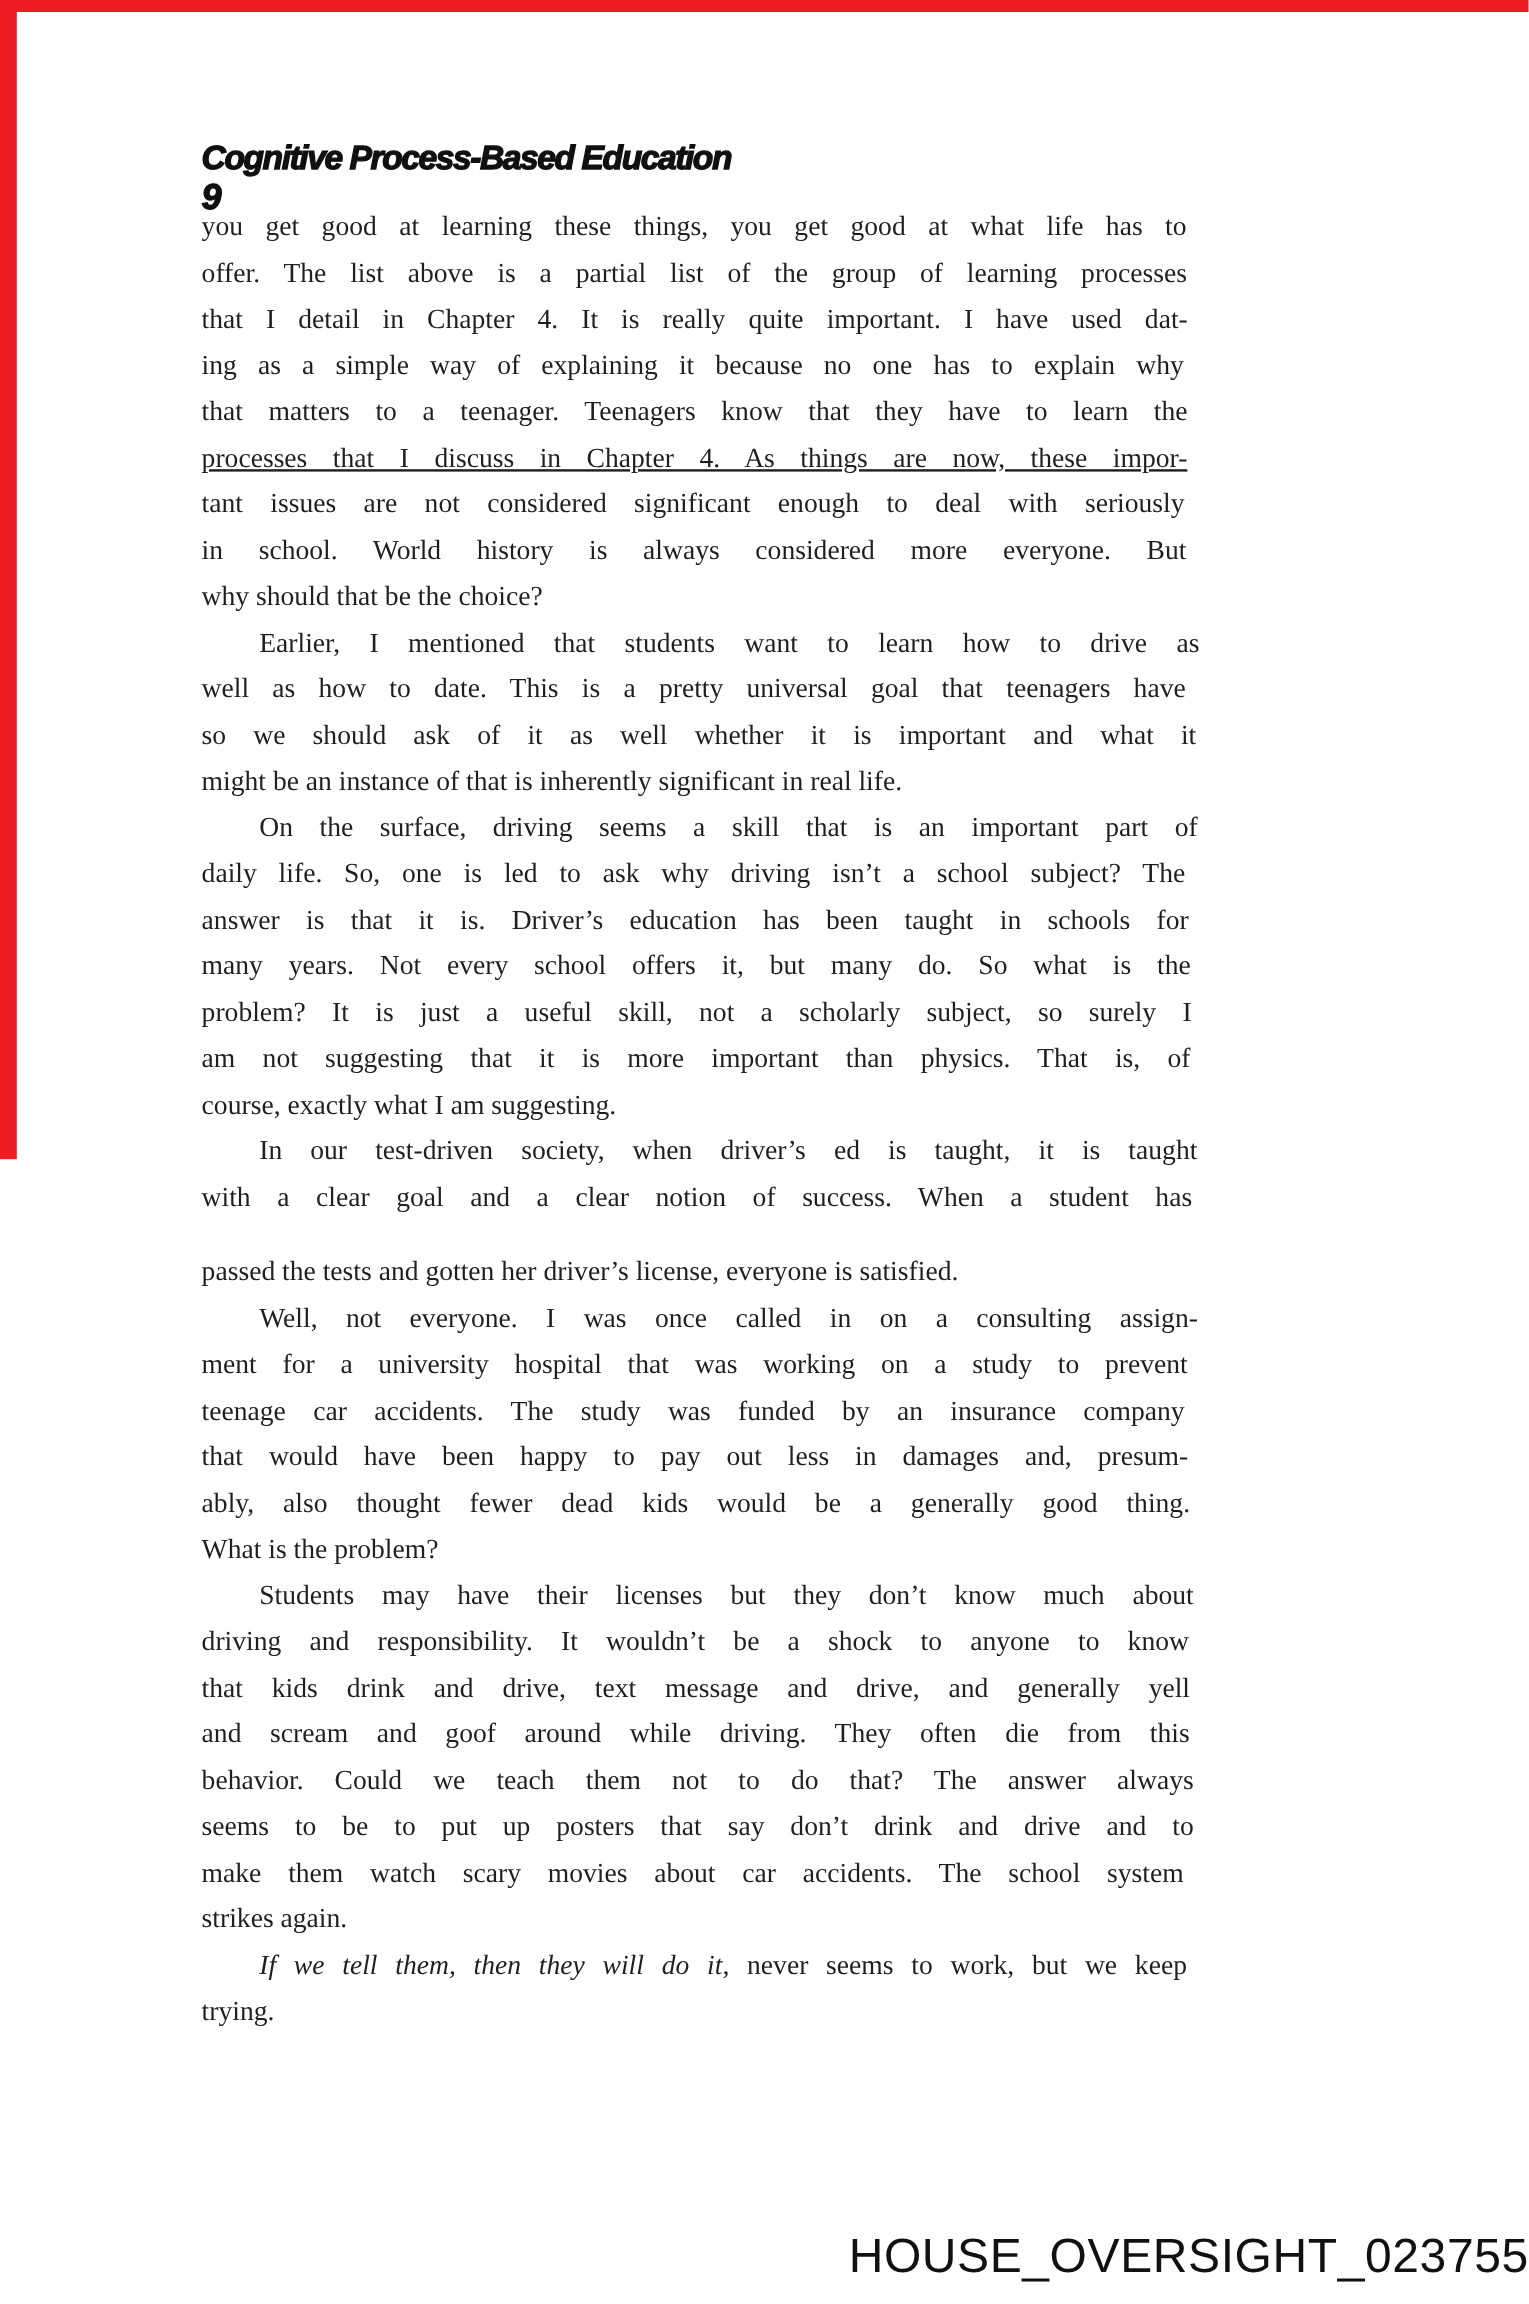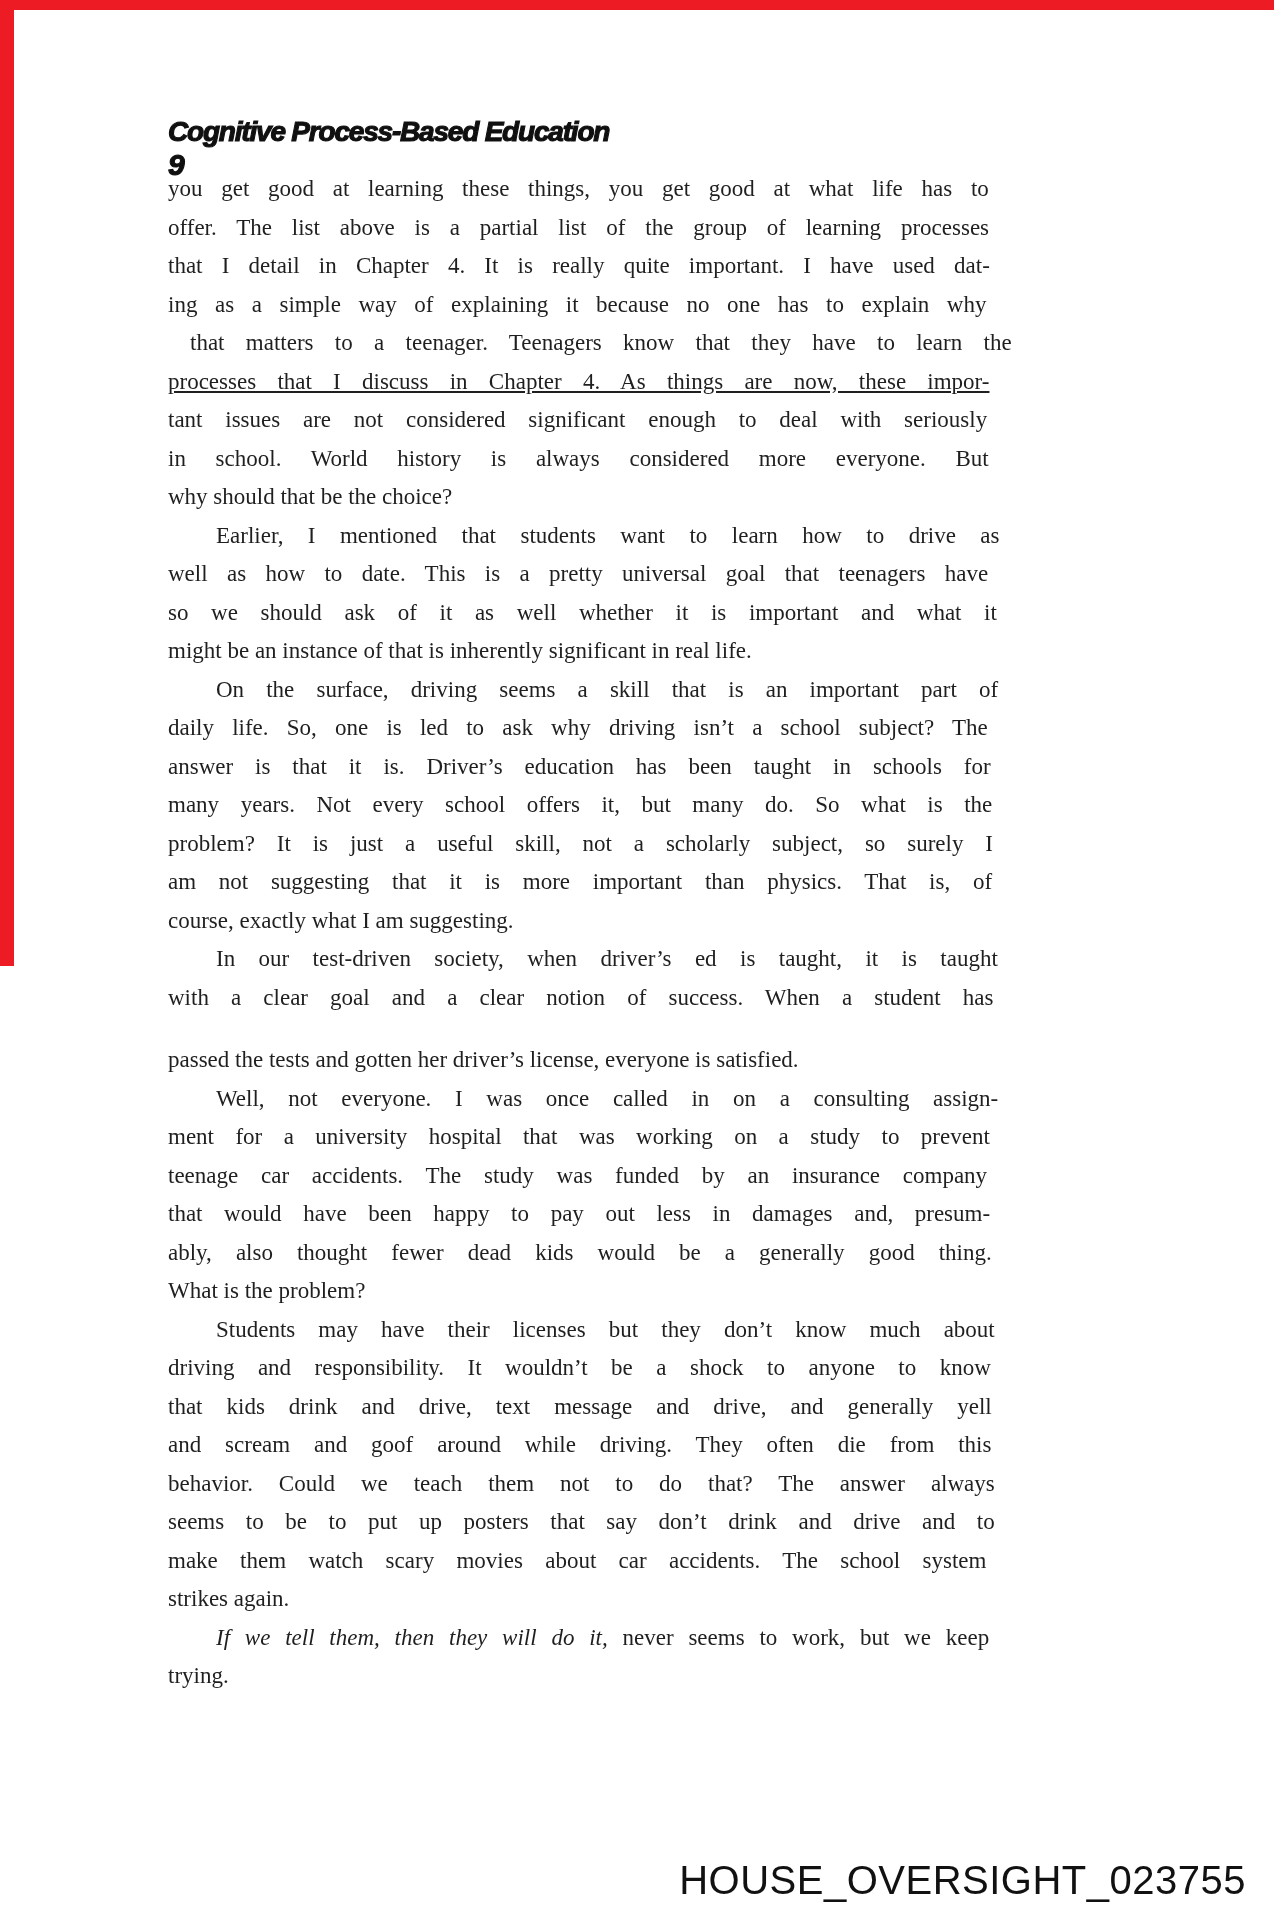--- a/index.html
+++ b/index.html
@@ -56,21 +56,21 @@
   }
   .paragraph { margin: 0; }
   .line {
     white-space: nowrap;
     height: 38.5px;
   }
   .line.first { padding-left: 48px; }
   .italic { font-style: italic; }
   .watermark {
     position: absolute;
-    right: 28px; top: 1858px;
+    right: 0; top: 1858px;
     font-family: "Liberation Sans", sans-serif;
     font-size: 40px;
     color: #111111;
     letter-spacing: 0.5px;
     white-space: nowrap;
   }
 </style>
 </head>
 <body>
 
@@ -83,21 +83,21 @@
     <span class="header-title">Cognitive Process-Based Education</span>
     <span class="header-page-num">9</span>
   </div>
 
   <div class="body-text">
       <div class="paragraph">
         <div class="line" style="word-spacing: 12.9565px;"><span class="ln">you get good at learning these things, you get good at what life has to</span></div>
         <div class="line" style="word-spacing: 14.0913px;"><span class="ln">offer. The list above is a partial list of the group of learning processes</span></div>
         <div class="line" style="word-spacing: 13.4442px;"><span class="ln">that I detail in Chapter 4. It is really quite important. I have used dat-</span></div>
         <div class="line" style="word-spacing: 11.8348px;"><span class="ln">ing as a simple way of explaining it because no one has to explain why</span></div>
-        <div class="line" style="word-spacing: 15.5768px; margin-left: 22px;"><span class="ln">that matters to a teenager. Teenagers know that they have to learn the</span></div>
+        <div class="line" style="word-spacing: 15.5768px;"><span class="ln">that matters to a teenager. Teenagers know that they have to learn the</span></div>
         <div class="line" style="word-spacing: 15.4935px; text-decoration: underline;"><span class="ln">processes that I discuss in Chapter 4. As things are now, these impor-</span></div>
         <div class="line" style="word-spacing: 17.0172px;"><span class="ln">tant issues are not considered significant enough to deal with seriously</span></div>
         <div class="line" style="word-spacing: 23.9462px;"><span class="ln">in school. World history is always considered more everyone. But</span></div>
         <div class="line last" style="word-spacing: 0px;"><span class="ln">why should that be the choice?</span></div>
       </div>
       <div class="paragraph">
         <div class="line first" style="word-spacing: 18.706px;"><span class="ln">Earlier, I mentioned that students want to learn how to drive as</span></div>
         <div class="line" style="word-spacing: 13.5938px;"><span class="ln">well as how to date. This is a pretty universal goal that teenagers have</span></div>
         <div class="line" style="word-spacing: 16.865px;"><span class="ln">so we should ask of it as well whether it is important and what it</span></div>
         <div class="line last" style="word-spacing: 0px;"><span class="ln">might be an instance of that is inherently significant in real life.</span></div>

